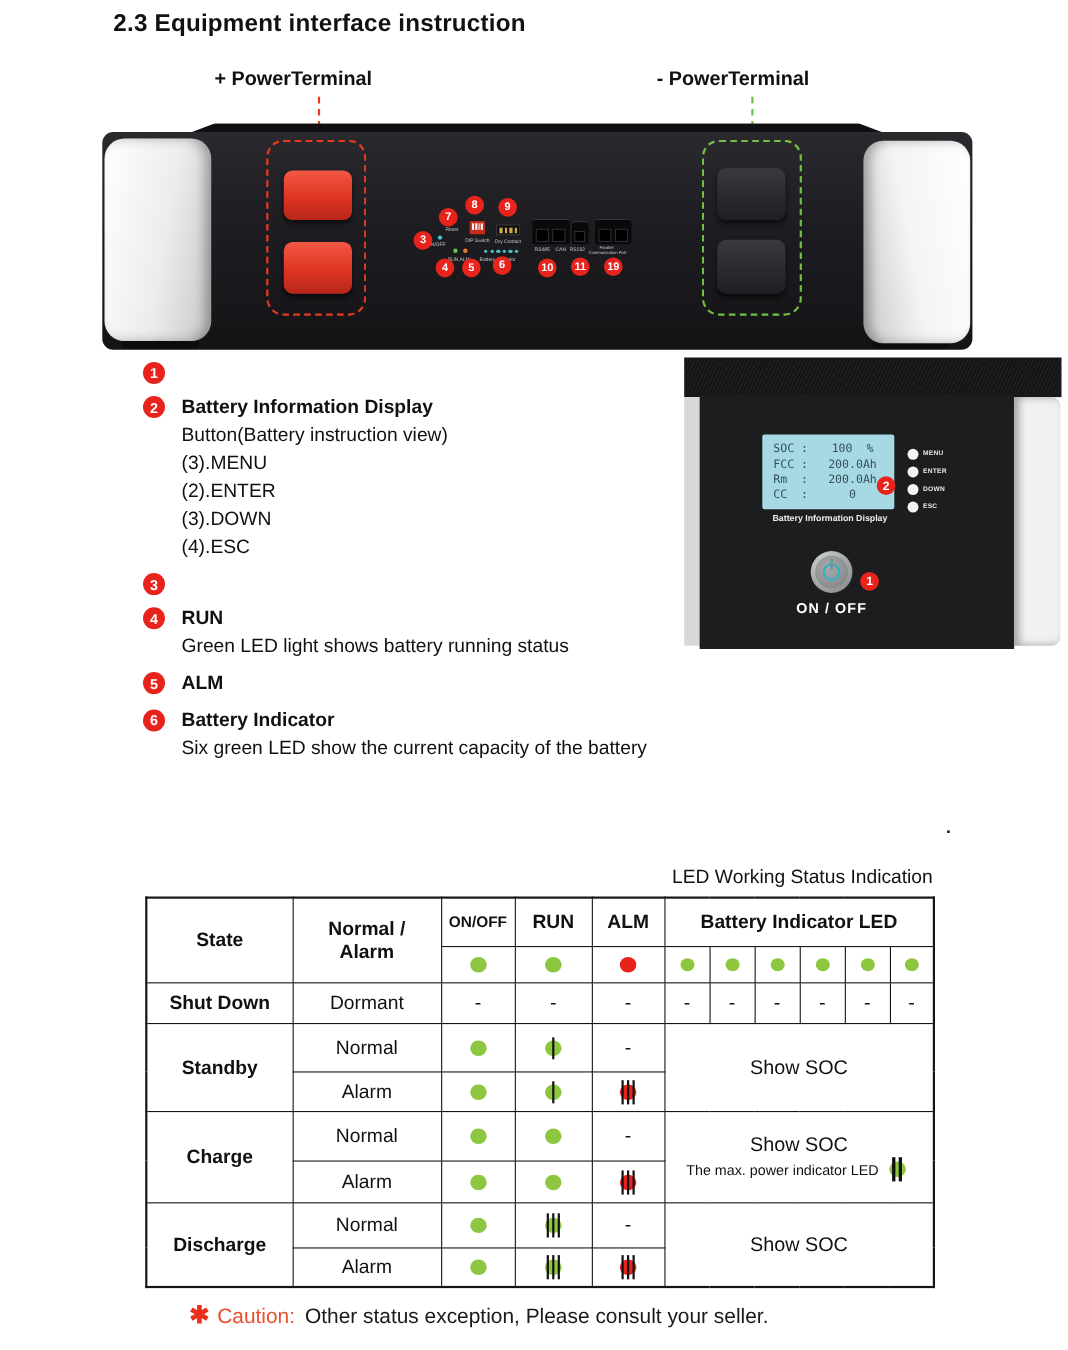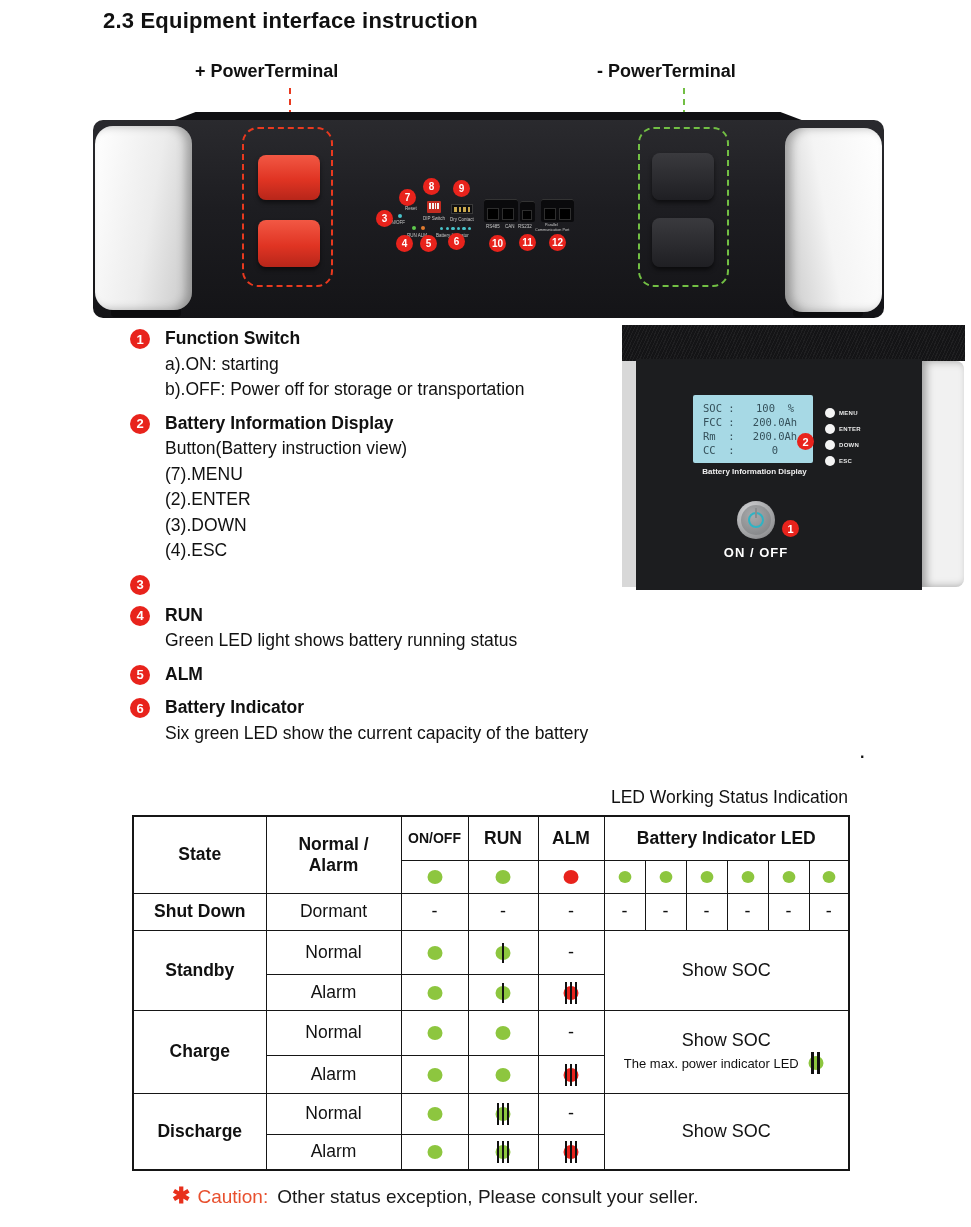--- a/index.html
+++ b/index.html
@@ -214,38 +214,33 @@
 
     <span class="co" style="left:283px;top:98px;">3</span>
     <span class="co" style="left:306px;top:77px;">7</span>
     <span class="co" style="left:330px;top:66px;">8</span>
     <span class="co" style="left:360px;top:68px;">9</span>
     <span class="co" style="left:303px;top:123px;">4</span>
     <span class="co" style="left:327px;top:123px;">5</span>
     <span class="co" style="left:355px;top:121px;">6</span>
     <span class="co" style="left:396px;top:123px;">10</span>
     <span class="co" style="left:426px;top:122px;">11</span>
-    <span class="co" style="left:456px;top:122px;">12</span>
+    <span class="co" style="left:456px;top:122px;">19</span>
   </div>
 
   <div class="info-list">
     <div class="item">
       <span class="num-badge">1</span>
-      <div class="item-body">
-        <div class="item-title">Function Switch</div>
-        <div class="item-line">a).ON: starting</div>
-        <div class="item-line">b).OFF: Power off for storage or transportation</div>
-      </div>
     </div>
     <div class="item">
       <span class="num-badge">2</span>
       <div class="item-body">
         <div class="item-title">Battery Information Display</div>
         <div class="item-line">Button(Battery instruction view)</div>
-        <div class="item-line">(7).MENU</div>
+        <div class="item-line">(3).MENU</div>
         <div class="item-line">(2).ENTER</div>
         <div class="item-line">(3).DOWN</div>
         <div class="item-line">(4).ESC</div>
       </div>
     </div>
     <div class="item">
       <span class="num-badge">3</span>
     </div>
     <div class="item">
       <span class="num-badge">4</span>

